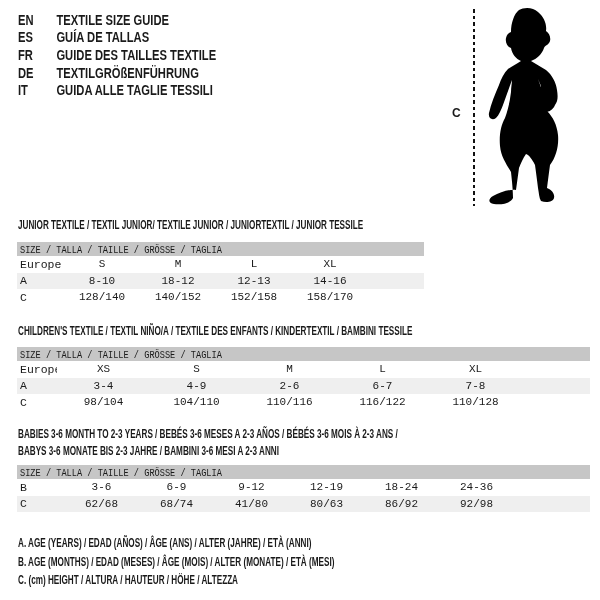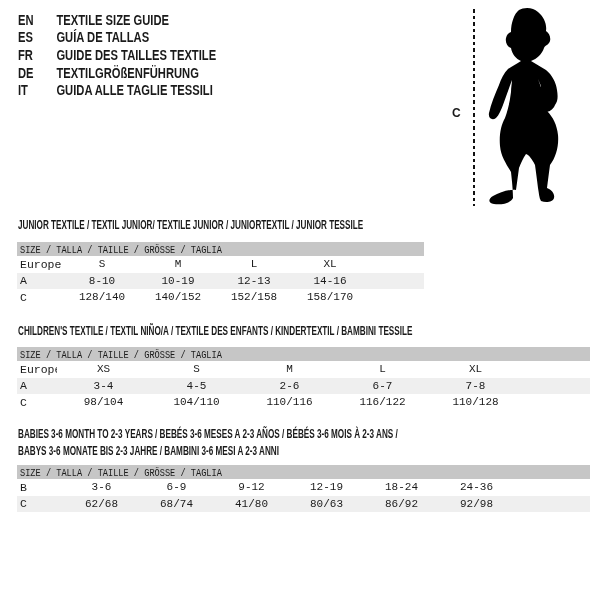--- a/index.html
+++ b/index.html
@@ -102,21 +102,21 @@
       <td class="lbl">Europe</td>
       <td>S</td>
       <td>M</td>
       <td>L</td>
       <td>XL</td>
       <td></td>
     </tr>
     <tr class="shade">
       <td class="lbl">A</td>
       <td>8-10</td>
-      <td>10-19</td>
+      <td>18-12</td>
       <td>12-13</td>
       <td>14-16</td>
       <td></td>
     </tr>
     <tr>
       <td class="lbl">C</td>
       <td>128/140</td>
       <td>140/152</td>
       <td>152/158</td>
       <td>158/170</td>
@@ -145,21 +145,21 @@
       <td>XS</td>
       <td>S</td>
       <td>M</td>
       <td>L</td>
       <td>XL</td>
       <td></td>
     </tr>
     <tr class="shade">
       <td class="lbl">A</td>
       <td>3-4</td>
-      <td>4-5</td>
+      <td>4-9</td>
       <td>2-6</td>
       <td>6-7</td>
       <td>7-8</td>
       <td></td>
     </tr>
     <tr>
       <td class="lbl">C</td>
       <td>98/104</td>
       <td>104/110</td>
       <td>110/116</td>
@@ -203,14 +203,19 @@
       <td>68/74</td>
       <td>41/80</td>
       <td>80/63</td>
       <td>86/92</td>
       <td>92/98</td>
       <td></td>
     </tr>
   </tbody>
     </table>
 
+  <div class="footnotes">
+    <div class="footnote">A. AGE (YEARS) / EDAD (AÑOS) / ÂGE (ANS) / ALTER (JAHRE) / ETÀ (ANNI)</div>
+    <div class="footnote">B. AGE (MONTHS) / EDAD (MESES) / ÂGE (MOIS) / ALTER (MONATE) / ETÀ (MESI)</div>
+    <div class="footnote">C. (cm) HEIGHT / ALTURA / HAUTEUR / HÖHE / ALTEZZA</div>
+  </div>
 
 </div>
 
 </body></html>

